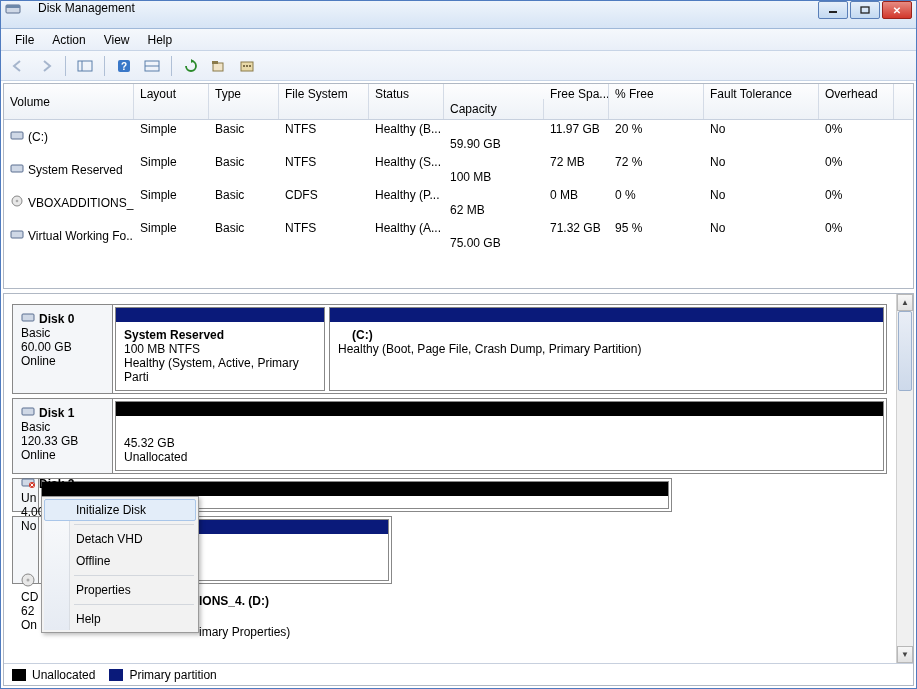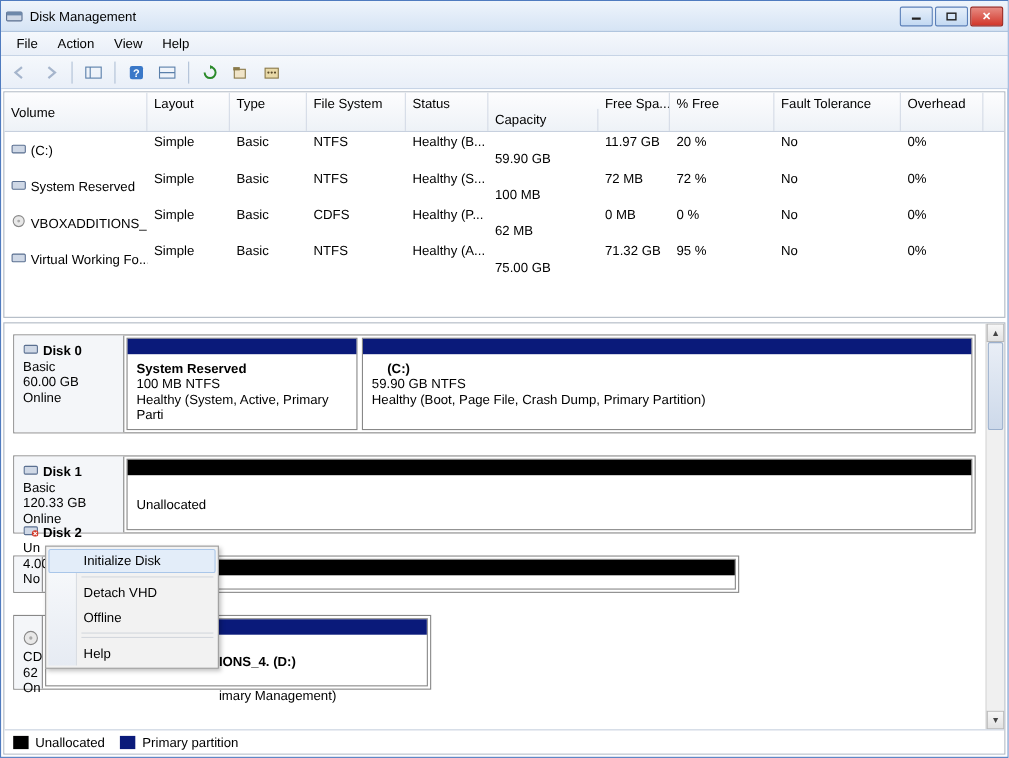--- a/index.html
+++ b/index.html
@@ -17,22 +17,22 @@
     background: #fff;
     display: flex;
     flex-direction: column;
     position: relative;
   }
   .titlebar {
     height: 28px;
     background: linear-gradient(#eef4fb, #d6e4f5);
     border-bottom: 1px solid #9fb8d8;
     display: flex;
-    align-items: center;
     padding: 0 4px;
+    gap: 11px;
   }
   .titlebar .app-icon {
     width: 16px; height: 16px; margin-right: 6px;
     display: flex; align-items: center; justify-content: center;
   }
   .titlebar .title { flex: 1; color: #000; }
   .win-btns { display: flex; gap: 2px; }
   .win-btn {
     width: 30px; height: 18px;
     border: 1px solid #5a7fb8;
@@ -137,21 +137,21 @@
     position: absolute; right: 0; top: 0; width: 17px; bottom: 22px;
     background: #f0f0f0; border-left: 1px solid #d0d0d0;
     display: flex; flex-direction: column;
   }
   .sb-btn { height: 17px; background: linear-gradient(#f7f7f7,#e2e2e2); border: 1px solid #b8b8b8; display:flex;align-items:center;justify-content:center;font-size:8px;color:#444;}
   .sb-track { flex:1; background:#f0f0f0; position:relative;}
   .sb-thumb { position:absolute; left:1px; right:1px; top:0; height:80px; background: linear-gradient(#e9eef6,#cdd9ea); border:1px solid #9bb0cd; border-radius:2px;}
 
   .disk-block {
     display: flex;
-    margin-bottom: 20px;
+    margin-bottom: 4px;
     border: 1px solid #888;
   }
   .disk-info {
     width: 100px;
     padding: 6px 8px;
     border-right: 1px solid #888;
     background: #f4f6f9;
   }
   .disk-info .dtitle { display:flex; align-items:center; gap:4px; font-weight:bold;}
   .disk-parts {
@@ -419,21 +419,20 @@
               <div class="part-body">
                 <div class="ptitle">System Reserved</div>
                 <div>100 MB NTFS</div>
                 <div>Healthy (System, Active, Primary Parti</div>
               </div>
             </div>
             <div class="part" style="flex:1">
               <div class="part-bar bar-primary"></div>
               <div class="part-body">
                 <div class="ptitle" style="padding-left:14px">(C:)</div>
-                <div>59.90 GB NTFS</div>
                 <div>Healthy (Boot, Page File, Crash Dump, Primary Partition)</div>
               </div>
             </div>
           </div>
         </div>
 
         <div class="disk-block">
           <div class="disk-info">
             <div class="dtitle">
                 <span><svg class="vol-icon" width="14" height="12">
@@ -443,20 +442,21 @@
               </div>
             <div>Basic</div>
             <div>120.33 GB</div>
             <div>Online</div>
           </div>
           <div class="disk-parts">
             <div class="part" style="flex:45">
               <div class="part-bar bar-unalloc"></div>
               <div class="part-body">
                 <div class="ptitle">&nbsp;</div>
+                <div>45.32 GB</div>
                 <div>Unallocated</div>
               </div>
             </div>
           </div>
         </div>
 
         <div class="disk-block" style="width:660px">
           <div class="disk-info" style="width:26px;padding:6px 4px;">
           </div>
           <div class="disk-parts">
@@ -520,26 +520,27 @@
       <span><svg width="14" height="14">
             <circle cx="7" cy="7" r="6" fill="#e8e8e8" stroke="#888"></circle>
             <circle cx="7" cy="7" r="1.5" fill="#aaa"></circle>
           </svg></span>
     </div>
     <div>CD</div>
     <div>62</div>
     <div>On</div>
   </div>
   <div style="position:absolute; left:198px; top:593px; font-weight:bold;">IONS_4.  (D:)</div>
-  <div style="position:absolute; left:198px; top:624px;">imary Management)</div>
+  <div style="position:absolute; left:198px; top:624px;">imary Properties)</div>
 
   <div class="context-menu">
     <div class="cm-gutter"></div>
     <div class="cm-item hover">Initialize Disk</div>
     <div class="cm-sep"></div>
     <div class="cm-item">Detach VHD</div>
     <div class="cm-item">Offline</div>
     <div class="cm-sep"></div>
+    <div class="cm-item">Properties</div>
     <div class="cm-sep"></div>
     <div class="cm-item">Help</div>
   </div>
 
 </div>
 
 </body></html>

